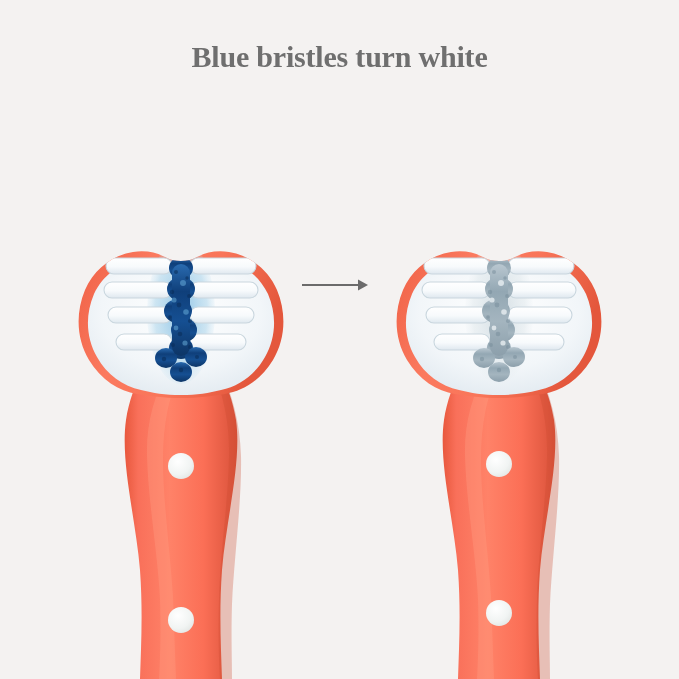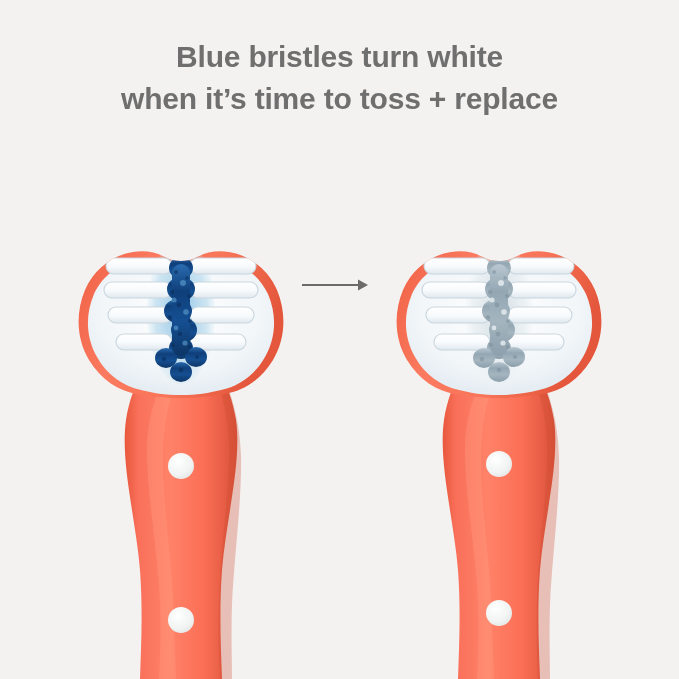--- a/index.html
+++ b/index.html
@@ -23,21 +23,21 @@
     position: absolute;
     top: 36px;
     left: 0;
     width: 679px;
     text-align: center;
     color: #6f6f6f;
     font-weight: bold;
     font-size: 30px;
     line-height: 42px;
     letter-spacing: -0.2px;
-    font-family: Liberation Sans, sans-serif;
+    font-family: Liberation Serif, serif;
   }
   .headline .line {
     display: block;
     white-space: nowrap;
   }
   .scene {
     position: absolute;
     top: 0;
     left: 0;
     width: 679px;
@@ -49,21 +49,20 @@
     height: 679px;
   }
 </style>
 </head>
 <body>
 
 <div class="canvas">
 
   <div class="headline">
     <span class="line">Blue bristles turn white</span>
-    <span class="line">when it’s time to toss + replace</span>
   </div>
 
   <div class="scene">
     <svg class="brushart" viewBox="0 0 679 679" xmlns="http://www.w3.org/2000/svg">
       <defs>
 
         <linearGradient id="handleGrad" x1="0" y1="0" x2="1" y2="0">
           <stop offset="0%" stop-color="#e8583d"></stop>
           <stop offset="12%" stop-color="#f9705a"></stop>
           <stop offset="40%" stop-color="#ff8268"></stop>

